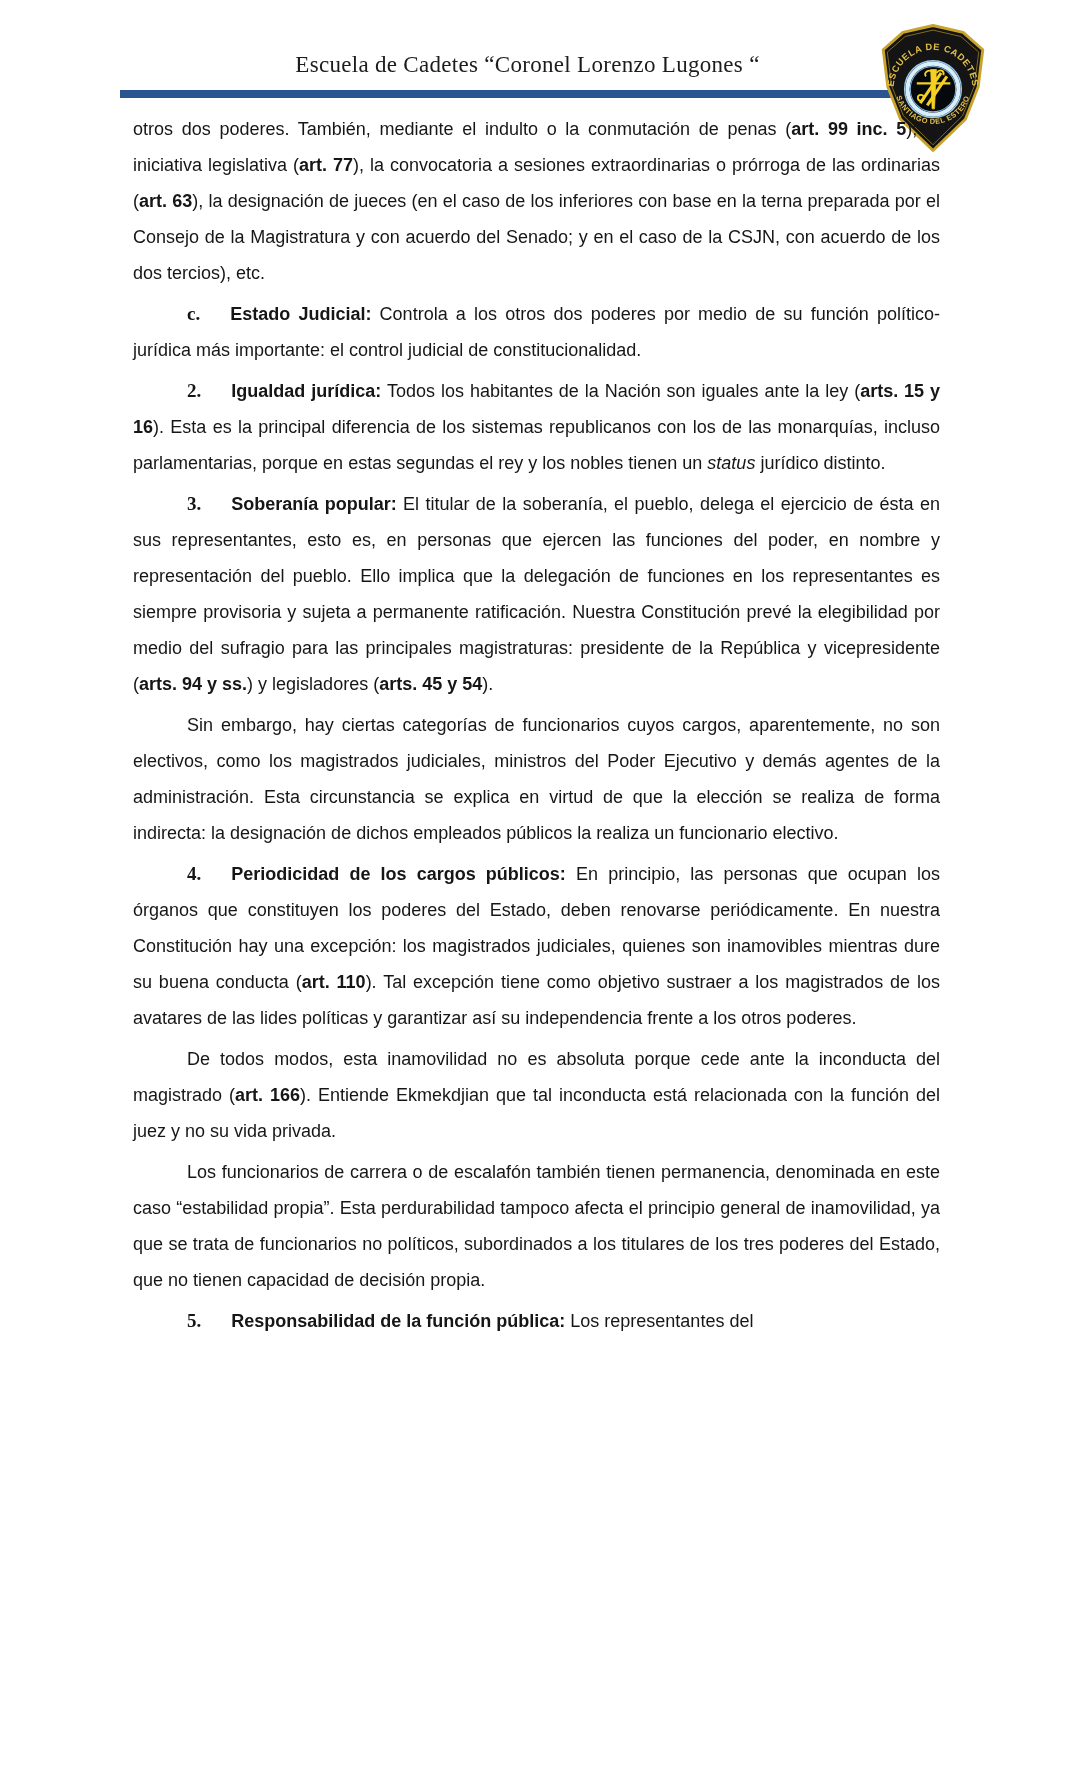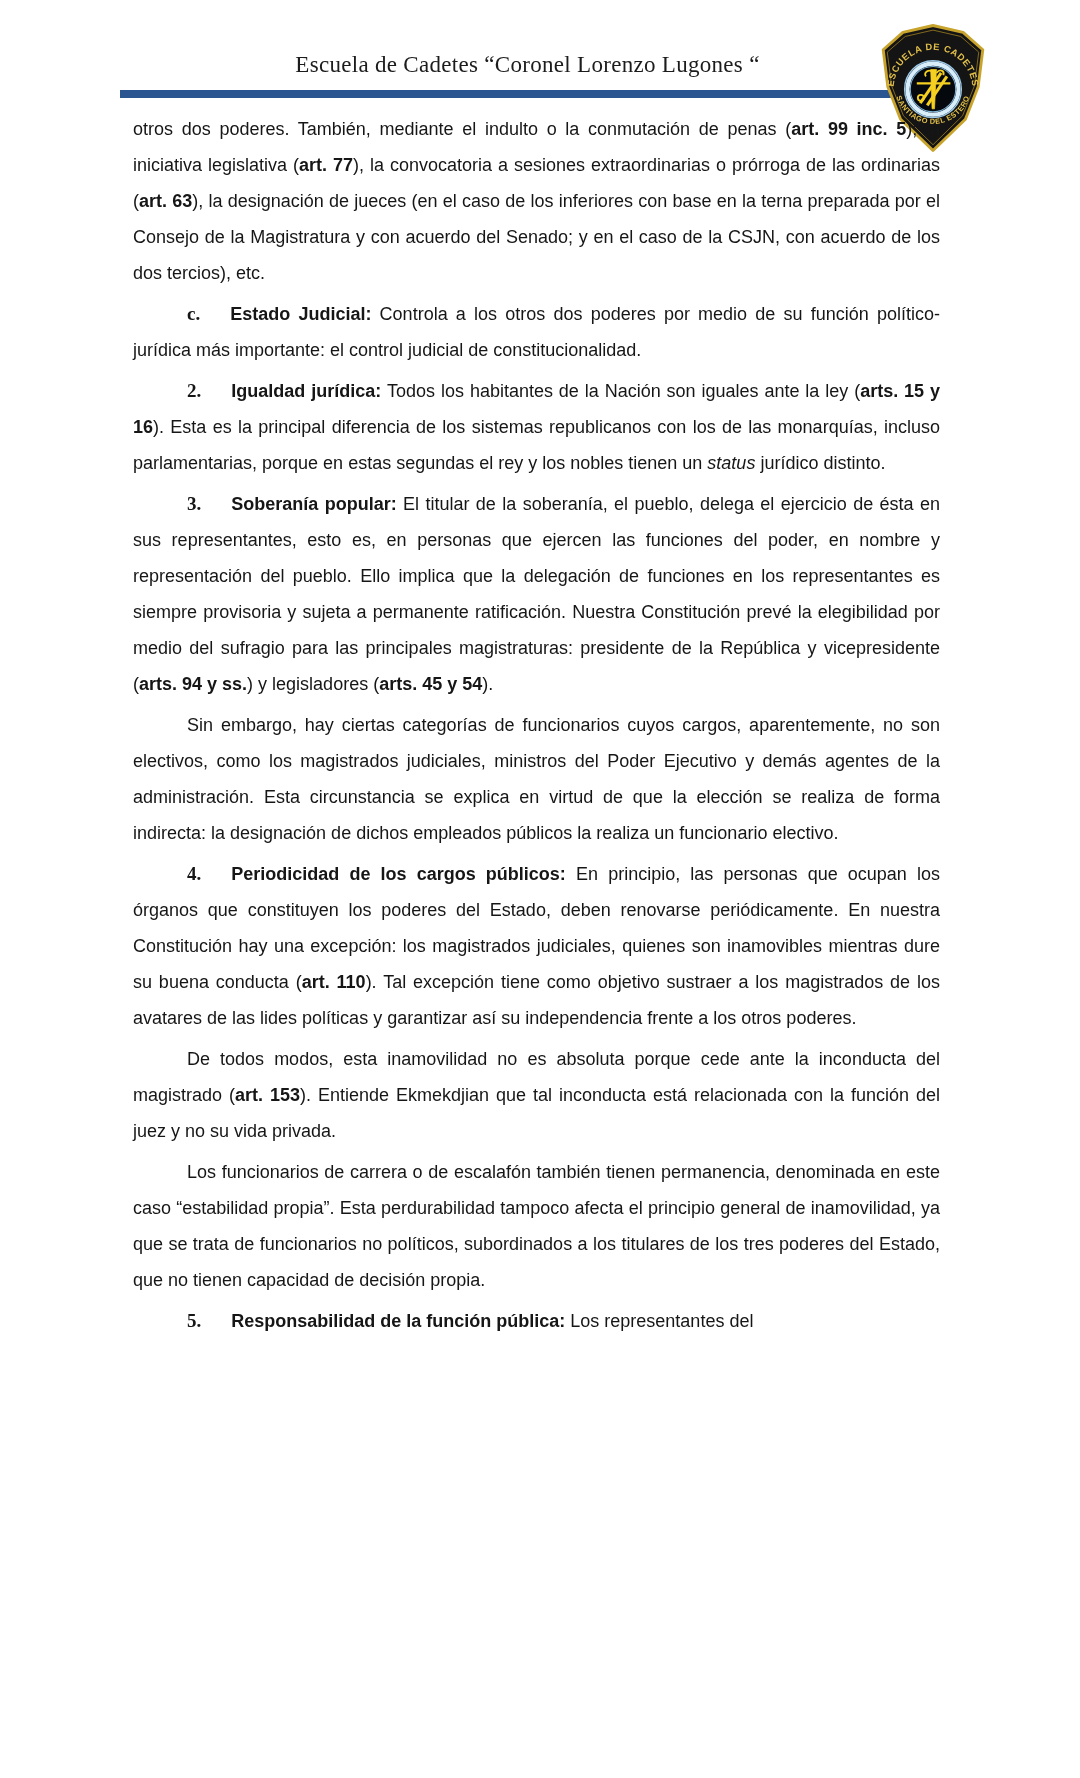--- a/index.html
+++ b/index.html
@@ -99,20 +99,20 @@
     </svg>
   </div>
 
   <div class="doc-body">
       <p class=""><span>otros dos poderes. También, mediante el indulto o la conmutación de penas (</span><span class="b">art. 99 inc. 5</span><span>); la iniciativa legislativa (</span><span class="b">art. 77</span><span>), la convocatoria a sesiones extraordinarias o prórroga de las ordinarias (</span><span class="b">art. 63</span><span>), la designación de jueces (en el caso de los inferiores con base en la terna preparada por el Consejo de la Magistratura y con acuerdo del Senado; y en el caso de la CSJN, con acuerdo de los dos tercios), etc.</span></p>
       <p class="indented"><span class="b serif">c.</span><span class="tab"></span><span class="b">Estado Judicial: </span><span>Controla a los otros dos poderes por medio de su función político-jurídica más importante: el control judicial de constitucionalidad.</span></p>
       <p class="indented"><span class="b serif">2.</span><span class="tab"></span><span class="b">Igualdad jurídica: </span><span>Todos los habitantes de la Nación son iguales ante la ley (</span><span class="b">arts. 15 y 16</span><span>). Esta es la principal diferencia de los sistemas republicanos con los de las monarquías, incluso parlamentarias, porque en estas segundas el rey y los nobles tienen un </span><span class="i">status</span><span> jurídico distinto.</span></p>
       <p class="indented"><span class="b serif">3.</span><span class="tab"></span><span class="b">Soberanía popular: </span><span>El titular de la soberanía, el pueblo, delega el ejercicio de ésta en sus representantes, esto es, en personas que ejercen las funciones del poder, en nombre y representación del pueblo. Ello implica que la delegación de funciones en los representantes es siempre provisoria y sujeta a permanente ratificación. Nuestra Constitución prevé la elegibilidad por medio del sufragio para las principales magistraturas: presidente de la República y vicepresidente (</span><span class="b">arts. 94 y ss.</span><span>) y legisladores (</span><span class="b">arts. 45 y 54</span><span>).</span></p>
       <p class="indented"><span>Sin embargo, hay ciertas categorías de funcionarios cuyos cargos, aparentemente, no son electivos, como los magistrados judiciales, ministros del Poder Ejecutivo y demás agentes de la administración. Esta circunstancia se explica en virtud de que la elección se realiza de forma indirecta: la designación de dichos empleados públicos la realiza un funcionario electivo.</span></p>
       <p class="indented"><span class="b serif">4.</span><span class="tab"></span><span class="b">Periodicidad de los cargos públicos: </span><span>En principio, las personas que ocupan los órganos que constituyen los poderes del Estado, deben renovarse periódicamente. En nuestra Constitución hay una excepción: los magistrados judiciales, quienes son inamovibles mientras dure su buena conducta (</span><span class="b">art. 110</span><span>). Tal excepción tiene como objetivo sustraer a los magistrados de los avatares de las lides políticas y garantizar así su independencia frente a los otros poderes.</span></p>
-      <p class="indented"><span>De todos modos, esta inamovilidad no es absoluta porque cede ante la inconducta del magistrado (</span><span class="b">art. 153</span><span>). Entiende Ekmekdjian que tal inconducta está relacionada con la función del juez y no su vida privada.</span></p>
+      <p class="indented"><span>De todos modos, esta inamovilidad no es absoluta porque cede ante la inconducta del magistrado (</span><span class="b">art. 166</span><span>). Entiende Ekmekdjian que tal inconducta está relacionada con la función del juez y no su vida privada.</span></p>
       <p class="indented"><span>Los funcionarios de carrera o de escalafón también tienen permanencia, denominada en este caso “estabilidad propia”. Esta perdurabilidad tampoco afecta el principio general de inamovilidad, ya que se trata de funcionarios no políticos, subordinados a los titulares de los tres poderes del Estado, que no tienen capacidad de decisión propia.</span></p>
       <p class="indented"><span class="b serif">5.</span><span class="tab"></span><span class="b">Responsabilidad de la función pública: </span><span>Los representantes del</span></p>
     </div>
 
   <div class="page-number">45</div>
 
 </div>
 
 </body></html>

